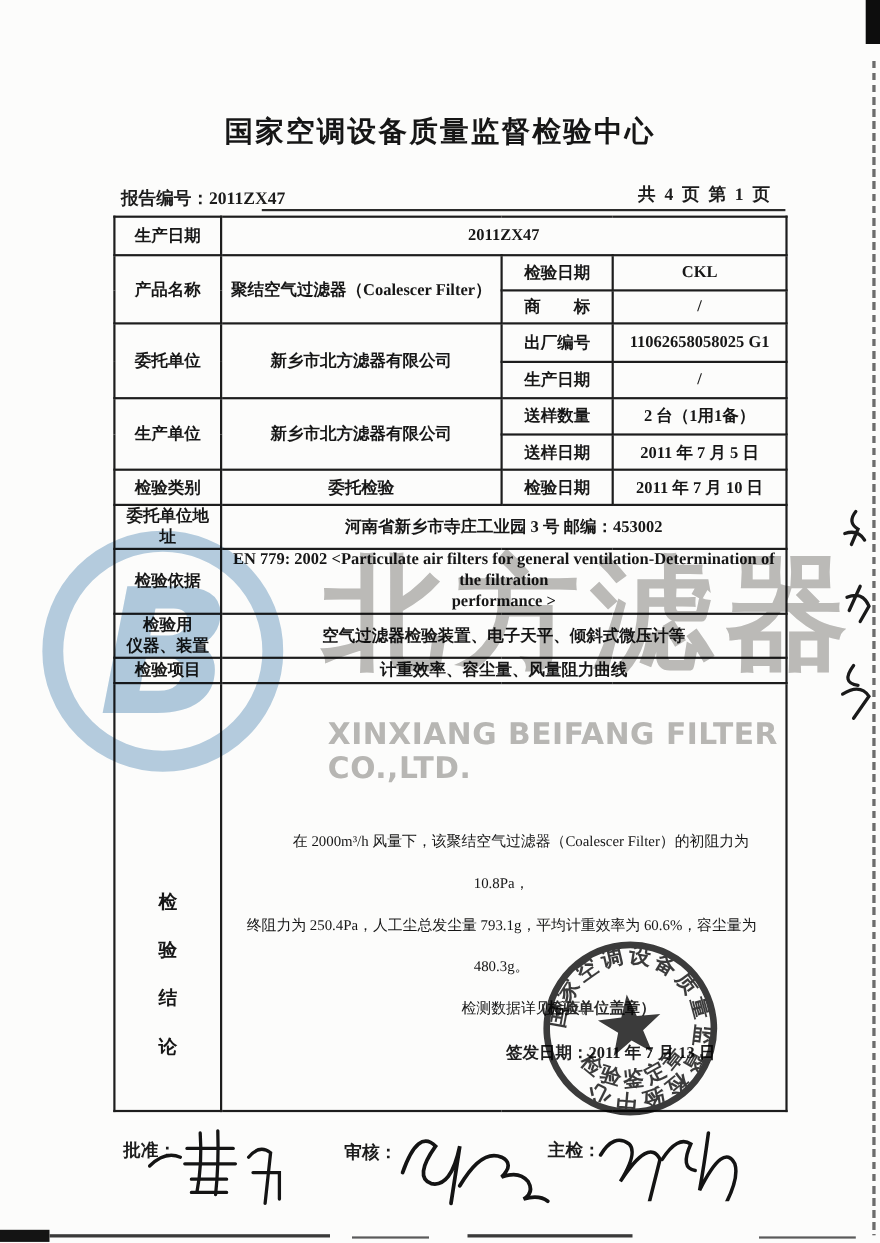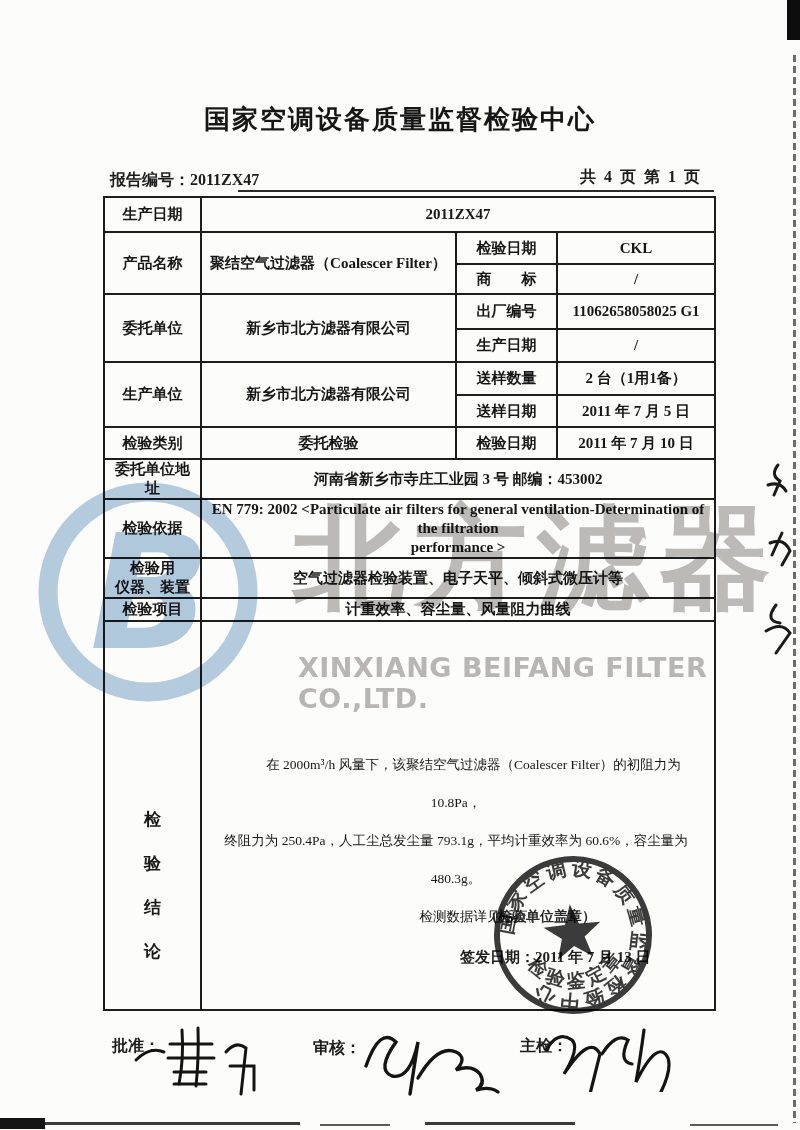--- a/index.html
+++ b/index.html
@@ -49,21 +49,21 @@
     font-family:"DejaVu Sans","Liberation Sans",sans-serif;font-weight:bold;
     font-size:112px;letter-spacing:10px;color:#bdbcba;line-height:120px;}
   .wm-en{position:absolute;left:298px;top:612px;
     font-family:"DejaVu Sans","Liberation Sans",sans-serif;font-weight:bold;
     font-size:27px;letter-spacing:0.5px;color:#b9b8b6;margin-top:40px;}
 
   
   .sig-label{position:absolute;font-size:16px;font-weight:bold;z-index:4;}
   .sig-approve-label{left:112px;top:1036px;}
   .sig-review-label{left:313px;top:1038px;text-align:right;}
-  .sig-chief-label{left:498px;top:1036px;margin-left:22px;}
+  .sig-chief-label{left:498px;top:1036px;}
   .sig-svg{position:absolute;z-index:4;}
 
   
   .artifact{position:absolute;z-index:5;}
   .edge-right{left:793px;top:55px;width:3px;height:1068px;
     background:repeating-linear-gradient(to bottom,#3c3c3c 0 7px,transparent 7px 11px);opacity:.75;}
   .blob-tr{left:787px;top:0;width:13px;height:40px;background:#0d0d0d;}
   .blob-bl{left:0;top:1118px;width:45px;height:11px;background:#141414;}
   .bseg{height:3px;background:#3a3a3a;top:1122px;}
   .bseg2{height:2px;background:#5a5a5a;top:1124px;}

